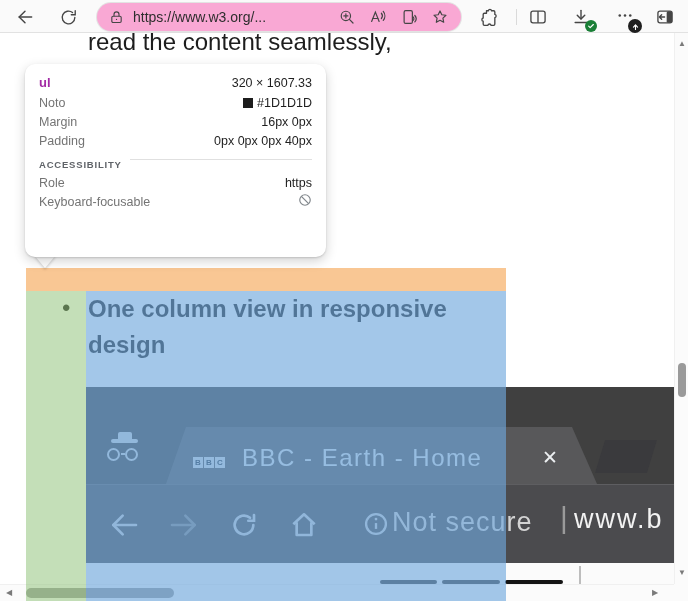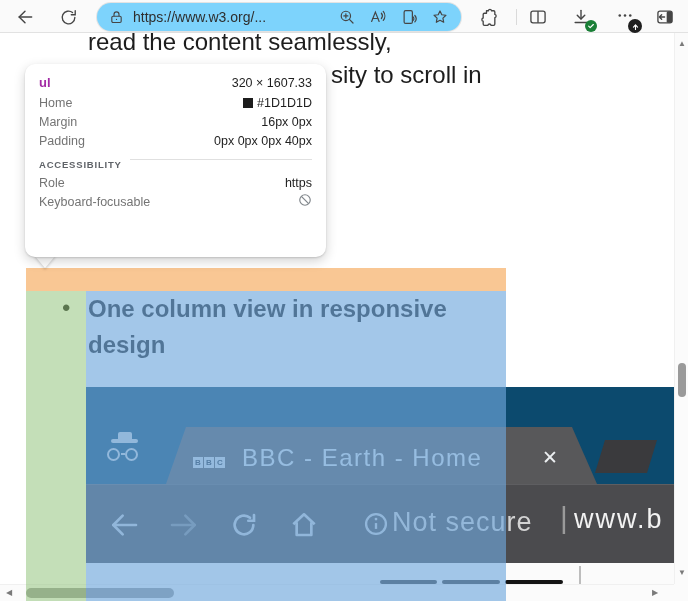--- a/index.html
+++ b/index.html
@@ -8,35 +8,35 @@
     font-family:"Liberation Sans","DejaVu Sans",sans-serif;}
   .abs{position:absolute;}
 
   
   .toolbar{position:absolute;left:0;top:0;width:688px;height:33px;background:#fafafa;
     border-bottom:1px solid #e2e2e2;z-index:40;}
   .tbtn{position:absolute;top:4px;width:26px;height:26px;display:flex;align-items:center;
     justify-content:center;border-radius:5px;cursor:pointer;}
   .tbtn svg{display:block;}
   .addressbar{position:absolute;left:97px;top:3px;width:364px;height:28px;border-radius:14px;
-    background:#7dd3fc;box-shadow:0 0 0 1px #e3e3e3, 0 1px 2px rgba(0,0,0,.05);
+    background:#f9a8d4;box-shadow:0 0 0 1px #e3e3e3, 0 1px 2px rgba(0,0,0,.05);
     display:flex;align-items:center;padding:0 12px 0 12px;z-index:41;}
   .url{flex:1;font-size:14px;color:#2e2e2e;margin-left:9px;white-space:nowrap;overflow:hidden;}
   .abicon{margin-left:13px;display:flex;align-items:center;}
   .tb-divider{position:absolute;left:516px;top:9px;width:1px;height:16px;background:#dadada;}
   .badge{position:absolute;border-radius:50%;display:flex;align-items:center;justify-content:center;}
 
   
   .pagetext{position:absolute;color:#1d1d1d;font-size:24px;line-height:32px;z-index:1;white-space:nowrap;}
   .heading{position:absolute;left:88px;top:291px;width:398px;font-size:24px;line-height:36px;
     font-weight:bold;color:#1d1d1d;z-index:1;white-space:normal;}
   .bullet{position:absolute;left:62px;top:294px;font-size:24px;color:#141414;z-index:1;}
 
   
-  .shot{position:absolute;left:86px;top:387px;width:588px;height:198px;background:#0c4a6e;
+  .shot{position:absolute;left:86px;top:387px;width:588px;height:198px;background:#404040;
     overflow:hidden;z-index:2;}
   .mtab{position:absolute;left:0;top:0;width:588px;height:97px;}
   .mtab-active{position:absolute;left:0;top:0;width:588px;height:97px;background:#58585a;
     clip-path:polygon(100px 40px,486px 40px,511px 97px,80px 97px);}
   .mtab-other{position:absolute;left:509px;top:53px;width:62px;height:33px;background:#3a3a3d;
     clip-path:polygon(10px 0,62px 0,52px 33px,0 33px);}
   .fav{display:inline-block;width:10px;height:11px;background:#d6dbe0;color:#23313f;
     font-size:8px;font-weight:bold;text-align:center;line-height:11px;margin-right:1px;}
   .mtitle{position:absolute;left:156px;top:57px;font-size:24px;font-weight:400;color:#dce2e8;
     letter-spacing:1.5px;white-space:nowrap;}
@@ -85,21 +85,20 @@
   .sbarrow{position:absolute;font-size:8px;color:#7a7a7a;line-height:8px;cursor:pointer;}
   .vthumb{position:absolute;left:3px;top:330px;width:8px;height:34px;background:#9a9a9a;border-radius:4px;cursor:pointer;}
   .hthumb{position:absolute;left:26px;top:3px;width:148px;height:10px;background:#9a9a9a;border-radius:5px;cursor:pointer;}
 </style>
 </head>
 <body>
 
 <div class="screen">
 
   <div class="pagetext" style="left:88px;top:26px;">read the content seamlessly,</div>
-  <div class="pagetext" style="left:331px;top:59px;">sity to scroll in</div>
 
   <div class="bullet">•</div>
   <div class="heading">One column view in responsive design</div>
 
   <div class="shot">
     <div class="mtab">
       <div class="mtab-active"></div>
       <div>
         <div class="spy-crown"></div>
           <div class="spy-brim"></div>
@@ -149,21 +148,21 @@
   <div class="ov" style="left: 26px; top: 268px; width: 480px; height: 23px; background: rgba(246, 178, 107, 0.72);"></div>
   <div class="ov" style="left: 26px; top: 291px; width: 60px; height: 310px; background: rgba(147, 196, 125, 0.55);"></div>
   <div class="ov" style="left: 86px; top: 291px; width: 420px; height: 310px; background: rgba(111, 168, 220, 0.64);"></div>
 
   <div class="tip">
     <div class="trow tag">
       <span class="tagname">ul</span>
       <span class="tval">320 × 1607.33</span>
     </div>
     <div class="trow">
-      <span class="tlabel">Home</span>
+      <span class="tlabel">Noto</span>
       <span class="tval"><span class="swatch"></span><span>#1D1D1D</span></span>
     </div>
     <div class="trow">
       <span class="tlabel">Margin</span>
       <span class="tval">16px 0px</span>
     </div>
     <div class="trow">
       <span class="tlabel">Padding</span>
       <span class="tval">0px 0px 0px 40px</span>
     </div>

